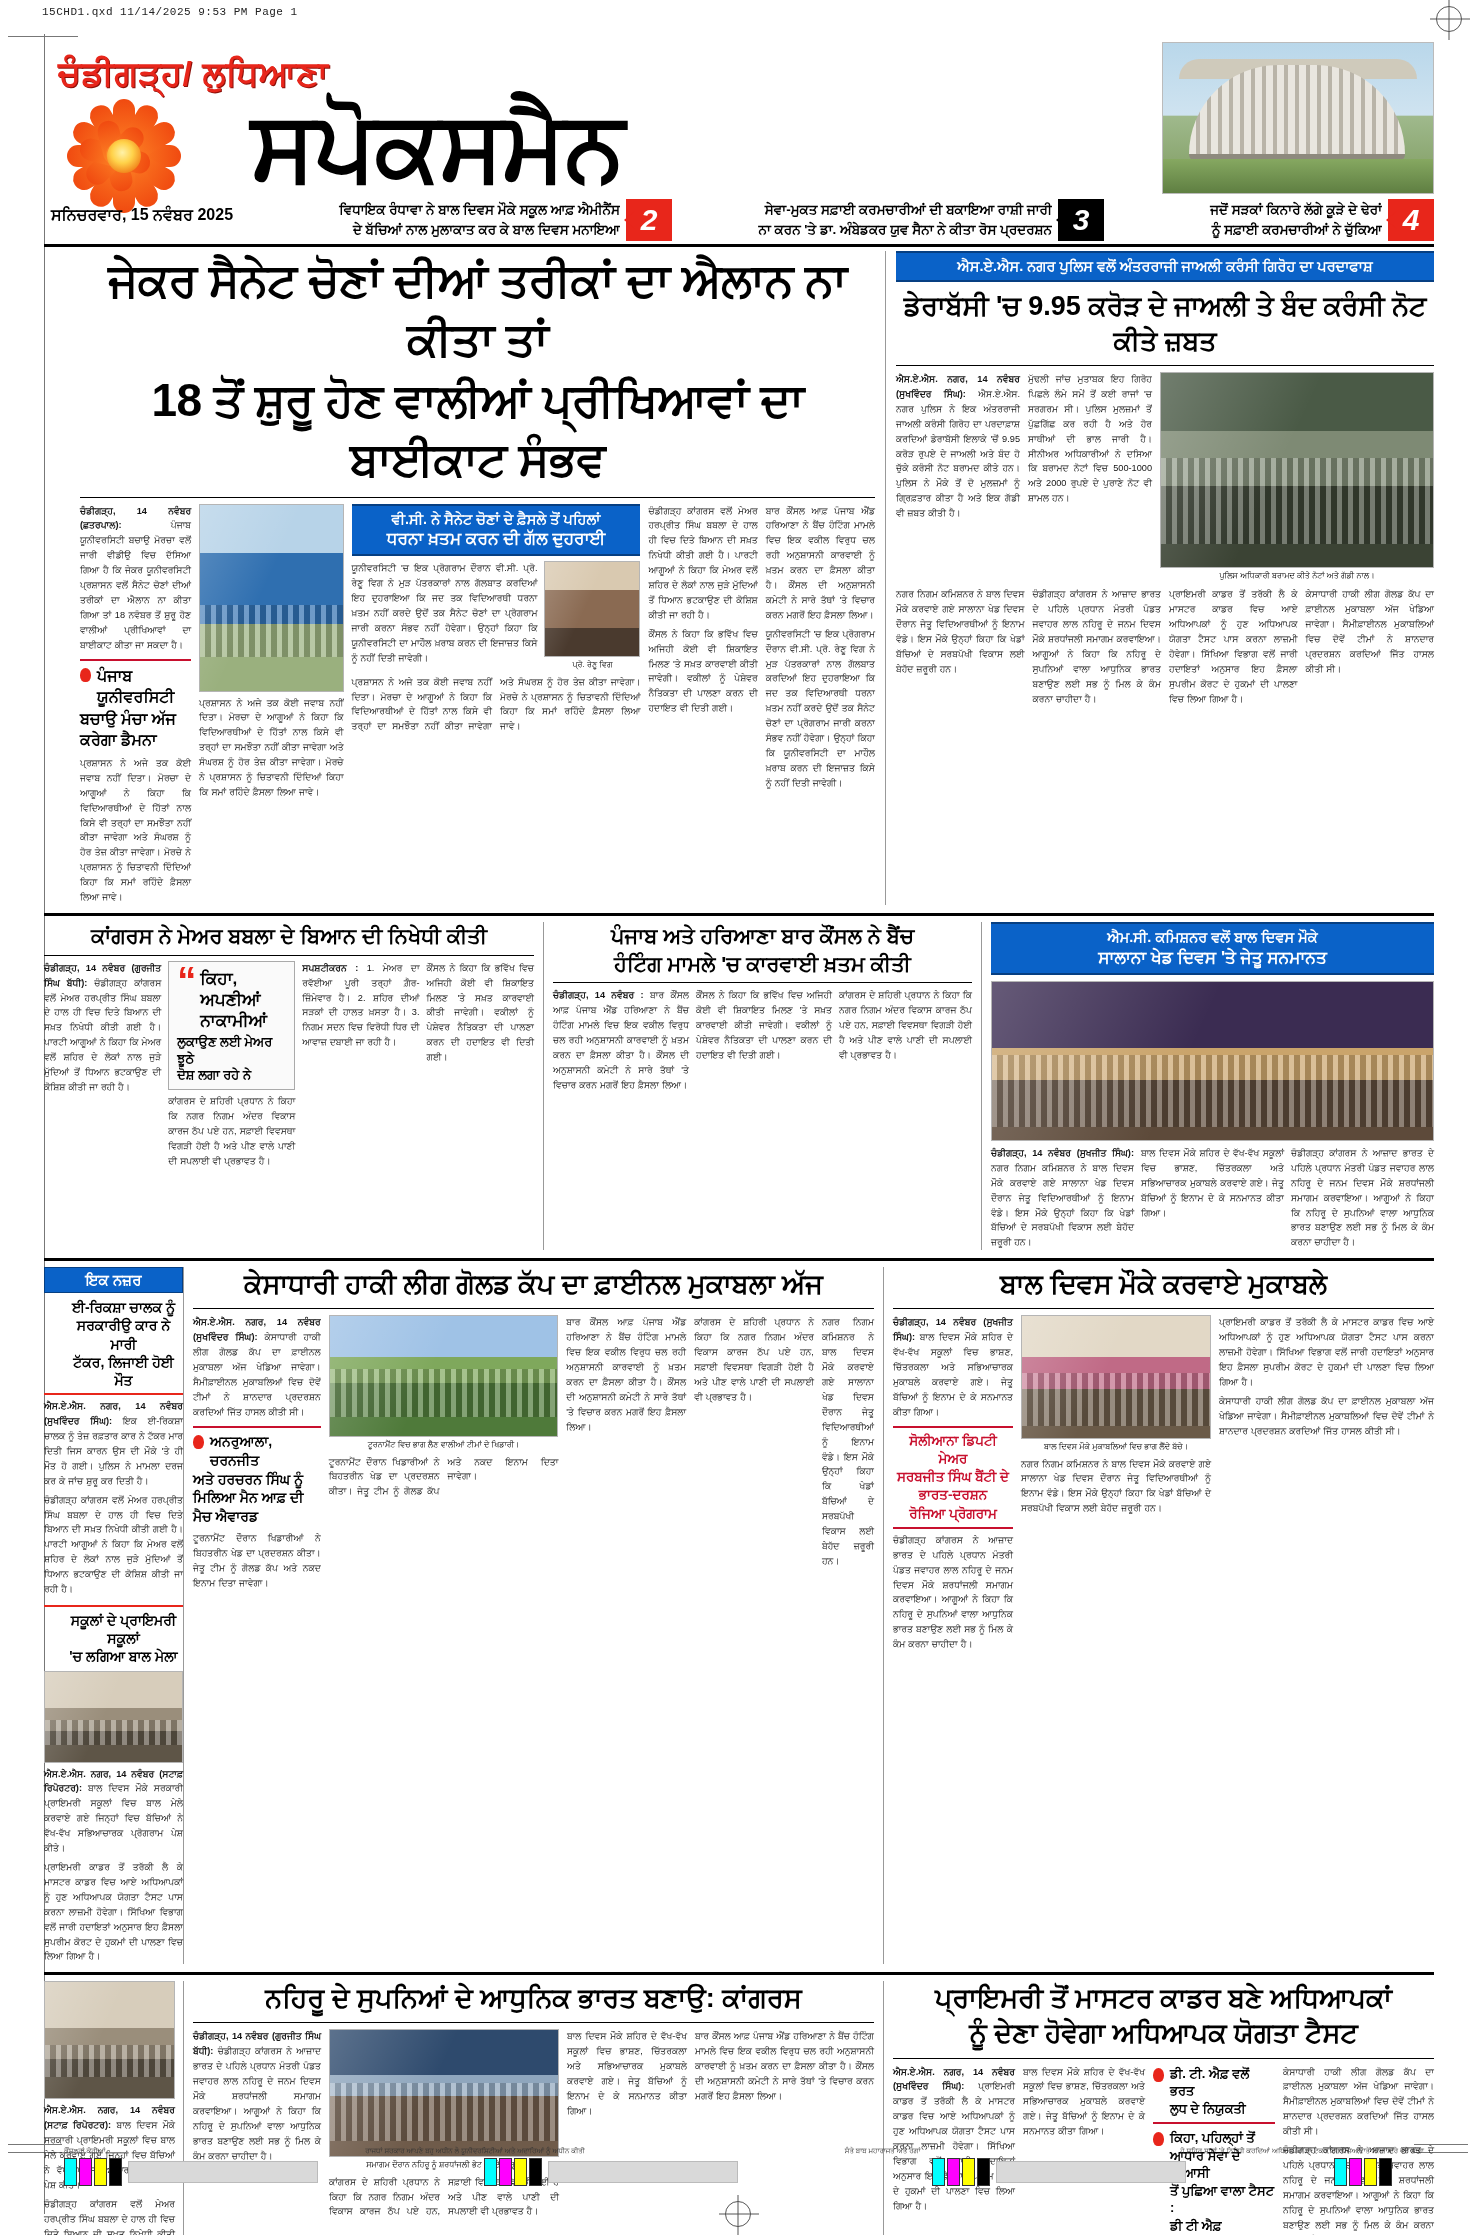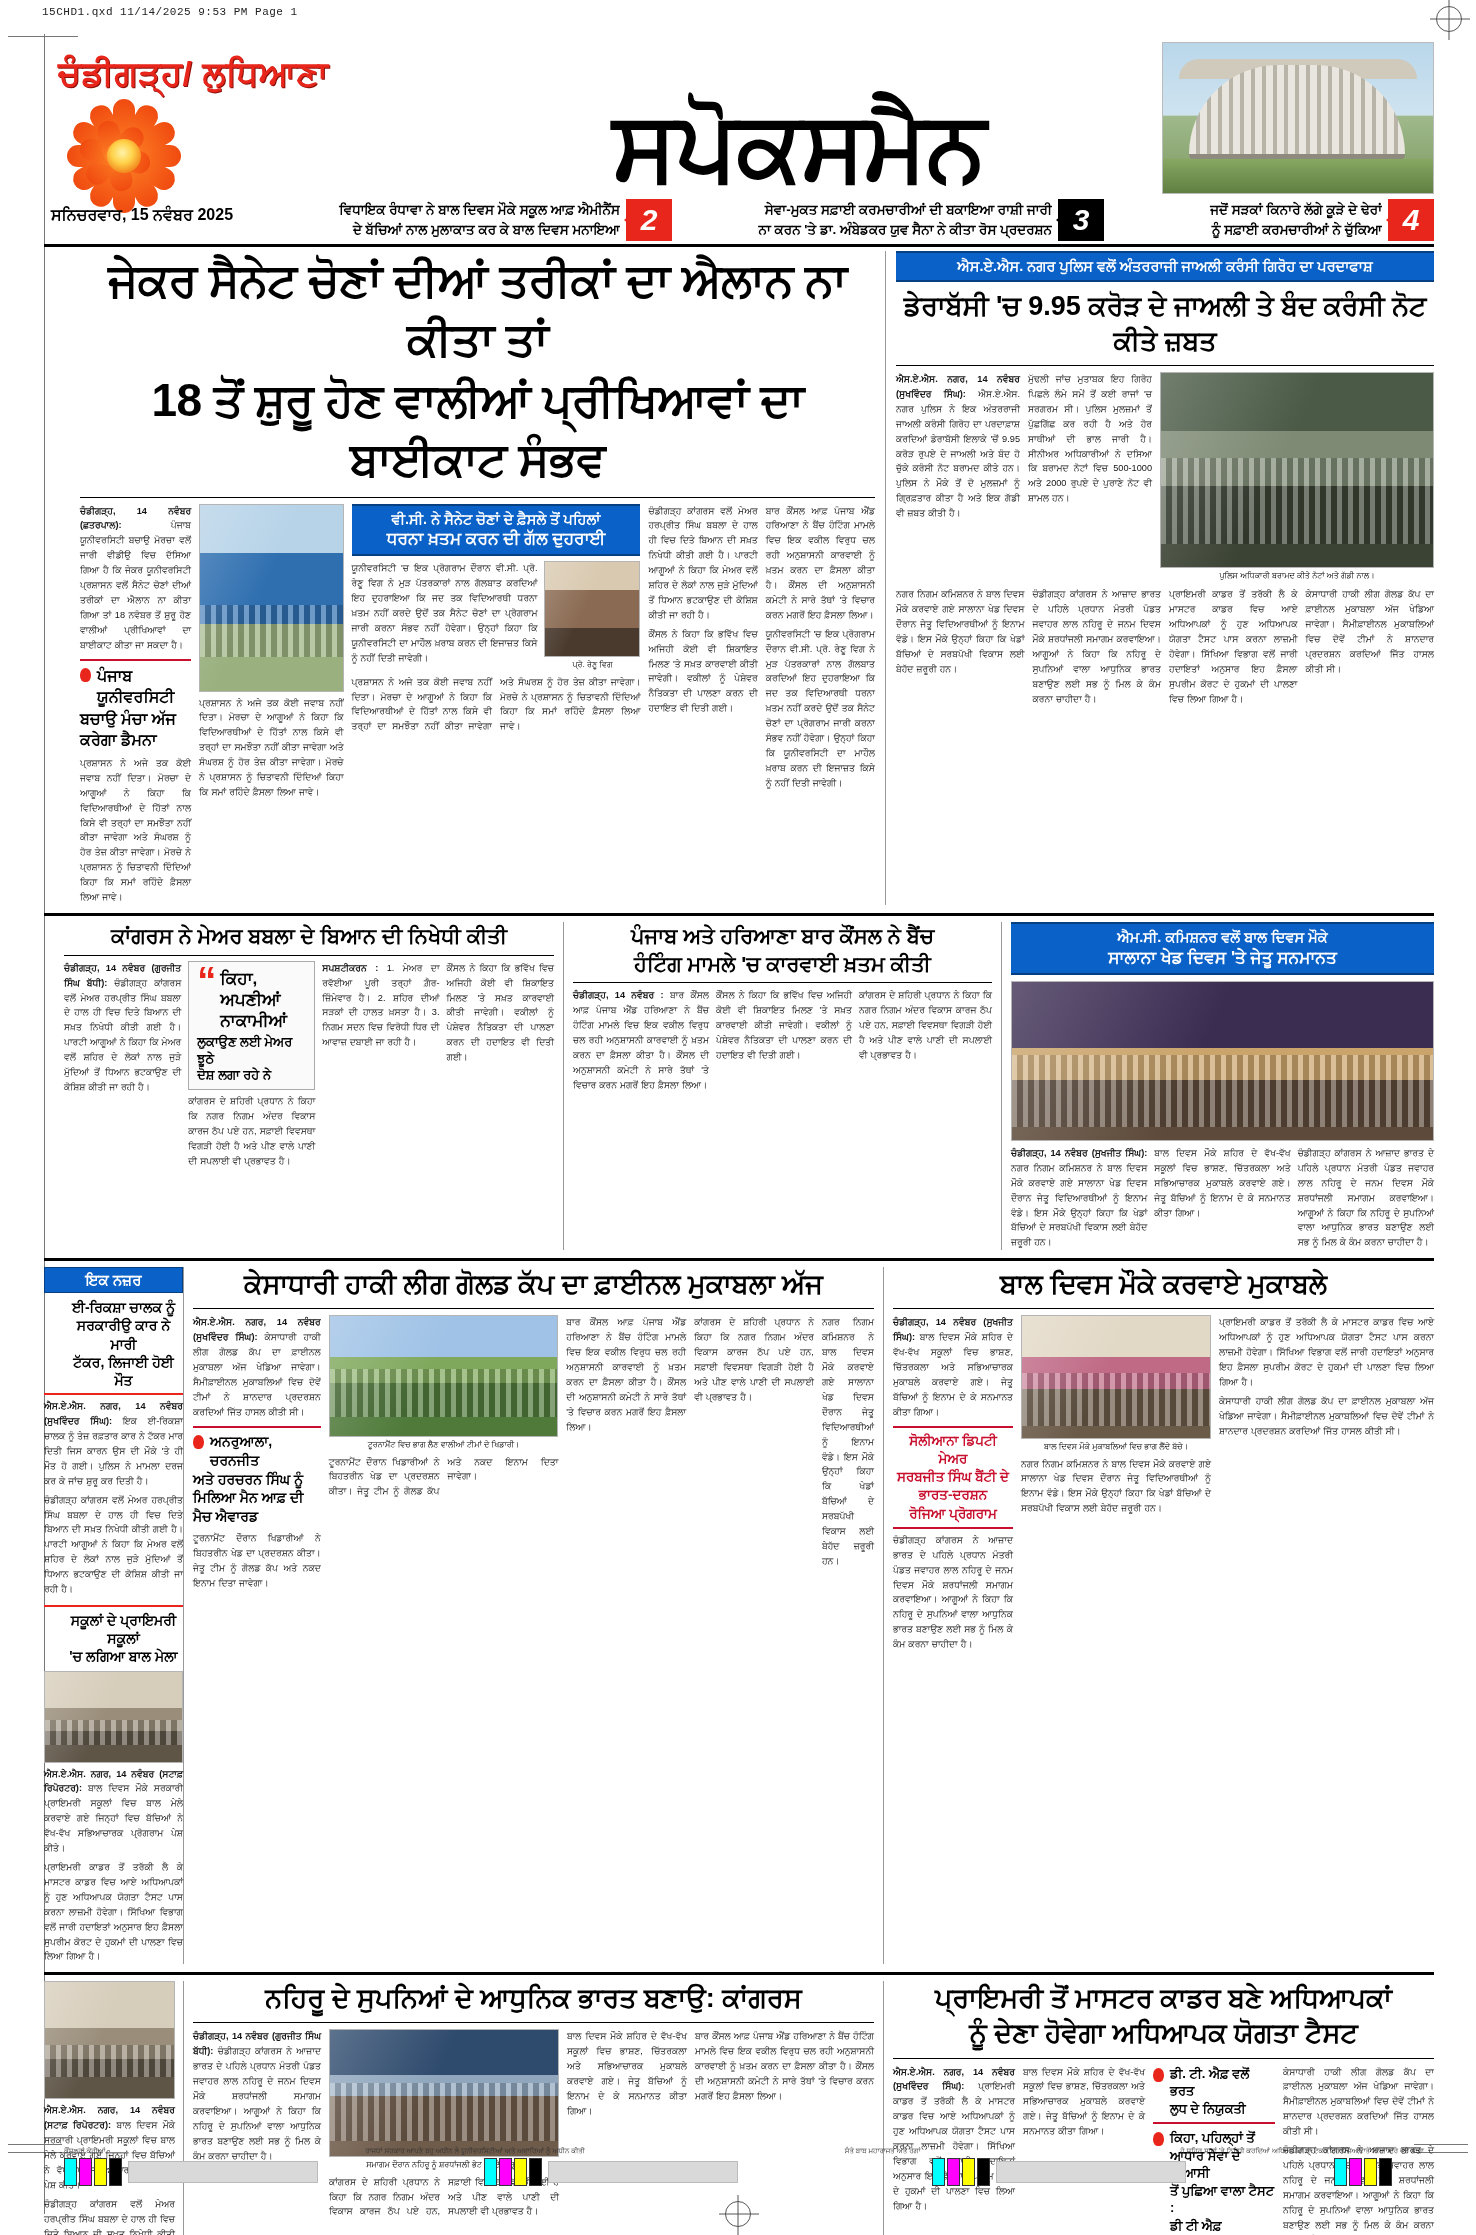--- a/index.html
+++ b/index.html
@@ -50,21 +50,21 @@
     position:absolute; left:50%; top:50%; width:62px; height:22px;
     margin:-11px 0 0 -31px; border-radius:11px;
     background:linear-gradient(90deg,#ff8a28,#f04a10);
   }
   .flower .core {
     position:absolute; left:50%; top:50%; width:34px; height:34px;
     margin:-17px 0 0 -17px; border-radius:50%;
     background:radial-gradient(circle at 45% 40%, #fff2a8 0%, #ffd24a 38%, #f1851c 75%, #d94d0c 100%);
   }
   .title {
-    position:absolute; left:201px; top:68px; width:740px; text-align:right;
+    position:absolute; left:207px; top:68px; width:740px; text-align:left;
     font-size:96px; font-weight:bold; line-height:1;
     letter-spacing:-1px;
   }
   .dateline {
     position:absolute; left:0px; top:176px; width:196px; text-align:center;
     font-size:16px; font-weight:bold;
   }
   .hdr-photo {
     position:absolute; right:0px; top:12px; width:272px; height:152px;
     border:1px solid #bbb; overflow:hidden;
@@ -366,21 +366,21 @@
         <div class="col-text" style="flex:1;">ਨਗਰ ਨਿਗਮ ਕਮਿਸ਼ਨਰ ਨੇ ਬਾਲ ਦਿਵਸ ਮੌਕੇ ਕਰਵਾਏ ਗਏ ਸਾਲਾਨਾ ਖੇਡ ਦਿਵਸ ਦੌਰਾਨ ਜੇਤੂ ਵਿਦਿਆਰਥੀਆਂ ਨੂੰ ਇਨਾਮ ਵੰਡੇ। ਇਸ ਮੌਕੇ ਉਨ੍ਹਾਂ ਕਿਹਾ ਕਿ ਖੇਡਾਂ ਬੱਚਿਆਂ ਦੇ ਸਰਬਪੱਖੀ ਵਿਕਾਸ ਲਈ ਬੇਹੱਦ ਜ਼ਰੂਰੀ ਹਨ।</div>
         <div class="col-text" style="flex:1;">ਚੰਡੀਗੜ੍ਹ ਕਾਂਗਰਸ ਨੇ ਆਜ਼ਾਦ ਭਾਰਤ ਦੇ ਪਹਿਲੇ ਪ੍ਰਧਾਨ ਮੰਤਰੀ ਪੰਡਤ ਜਵਾਹਰ ਲਾਲ ਨਹਿਰੂ ਦੇ ਜਨਮ ਦਿਵਸ ਮੌਕੇ ਸ਼ਰਧਾਂਜਲੀ ਸਮਾਗਮ ਕਰਵਾਇਆ। ਆਗੂਆਂ ਨੇ ਕਿਹਾ ਕਿ ਨਹਿਰੂ ਦੇ ਸੁਪਨਿਆਂ ਵਾਲਾ ਆਧੁਨਿਕ ਭਾਰਤ ਬਣਾਉਣ ਲਈ ਸਭ ਨੂੰ ਮਿਲ ਕੇ ਕੰਮ ਕਰਨਾ ਚਾਹੀਦਾ ਹੈ।</div>
         <div class="col-text" style="flex:1;">ਪ੍ਰਾਇਮਰੀ ਕਾਡਰ ਤੋਂ ਤਰੱਕੀ ਲੈ ਕੇ ਮਾਸਟਰ ਕਾਡਰ ਵਿਚ ਆਏ ਅਧਿਆਪਕਾਂ ਨੂੰ ਹੁਣ ਅਧਿਆਪਕ ਯੋਗਤਾ ਟੈਸਟ ਪਾਸ ਕਰਨਾ ਲਾਜ਼ਮੀ ਹੋਵੇਗਾ। ਸਿੱਖਿਆ ਵਿਭਾਗ ਵਲੋਂ ਜਾਰੀ ਹਦਾਇਤਾਂ ਅਨੁਸਾਰ ਇਹ ਫ਼ੈਸਲਾ ਸੁਪਰੀਮ ਕੋਰਟ ਦੇ ਹੁਕਮਾਂ ਦੀ ਪਾਲਣਾ ਵਿਚ ਲਿਆ ਗਿਆ ਹੈ।</div>
         <div class="col-text" style="flex:1;">ਕੇਸਾਧਾਰੀ ਹਾਕੀ ਲੀਗ ਗੋਲਡ ਕੱਪ ਦਾ ਫ਼ਾਈਨਲ ਮੁਕਾਬਲਾ ਅੱਜ ਖੇਡਿਆ ਜਾਵੇਗਾ। ਸੈਮੀਫ਼ਾਈਨਲ ਮੁਕਾਬਲਿਆਂ ਵਿਚ ਦੋਵੇਂ ਟੀਮਾਂ ਨੇ ਸ਼ਾਨਦਾਰ ਪ੍ਰਦਰਸ਼ਨ ਕਰਦਿਆਂ ਜਿੱਤ ਹਾਸਲ ਕੀਤੀ ਸੀ।</div>
       </div>
     </div>
   </div>
 
   <div class="rule-thick" style="margin-top:8px;"></div>
 
-  <div style="display:flex; margin-top:6px;padding-left:20px;">
+  <div style="display:flex; margin-top:6px;">
 
     <div style="width:500px; padding-right:9px; border-right:1px solid #999;">
       <div class="hl-med">ਕਾਂਗਰਸ ਨੇ ਮੇਅਰ ਬਬਲਾ ਦੇ ਬਿਆਨ ਦੀ ਨਿਖੇਧੀ ਕੀਤੀ</div>
       <div class="rule-thin" style="margin:5px 0;"></div>
       <div style="display:flex; gap:7px;">
         <div style="width:120px;">
           <div class="col-text">
             <b>ਚੰਡੀਗੜ੍ਹ, 14 ਨਵੰਬਰ (ਗੁਰਜੀਤ ਸਿੰਘ ਬੱਧੀ):</b>
             <span>ਚੰਡੀਗੜ੍ਹ ਕਾਂਗਰਸ ਵਲੋਂ ਮੇਅਰ ਹਰਪ੍ਰੀਤ ਸਿੰਘ ਬਬਲਾ ਦੇ ਹਾਲ ਹੀ ਵਿਚ ਦਿਤੇ ਬਿਆਨ ਦੀ ਸਖ਼ਤ ਨਿਖੇਧੀ ਕੀਤੀ ਗਈ ਹੈ। ਪਾਰਟੀ ਆਗੂਆਂ ਨੇ ਕਿਹਾ ਕਿ ਮੇਅਰ ਵਲੋਂ ਸ਼ਹਿਰ ਦੇ ਲੋਕਾਂ ਨਾਲ ਜੁੜੇ ਮੁੱਦਿਆਂ ਤੋਂ ਧਿਆਨ ਭਟਕਾਉਣ ਦੀ ਕੋਸ਼ਿਸ਼ ਕੀਤੀ ਜਾ ਰਹੀ ਹੈ।</span>
           </div>

